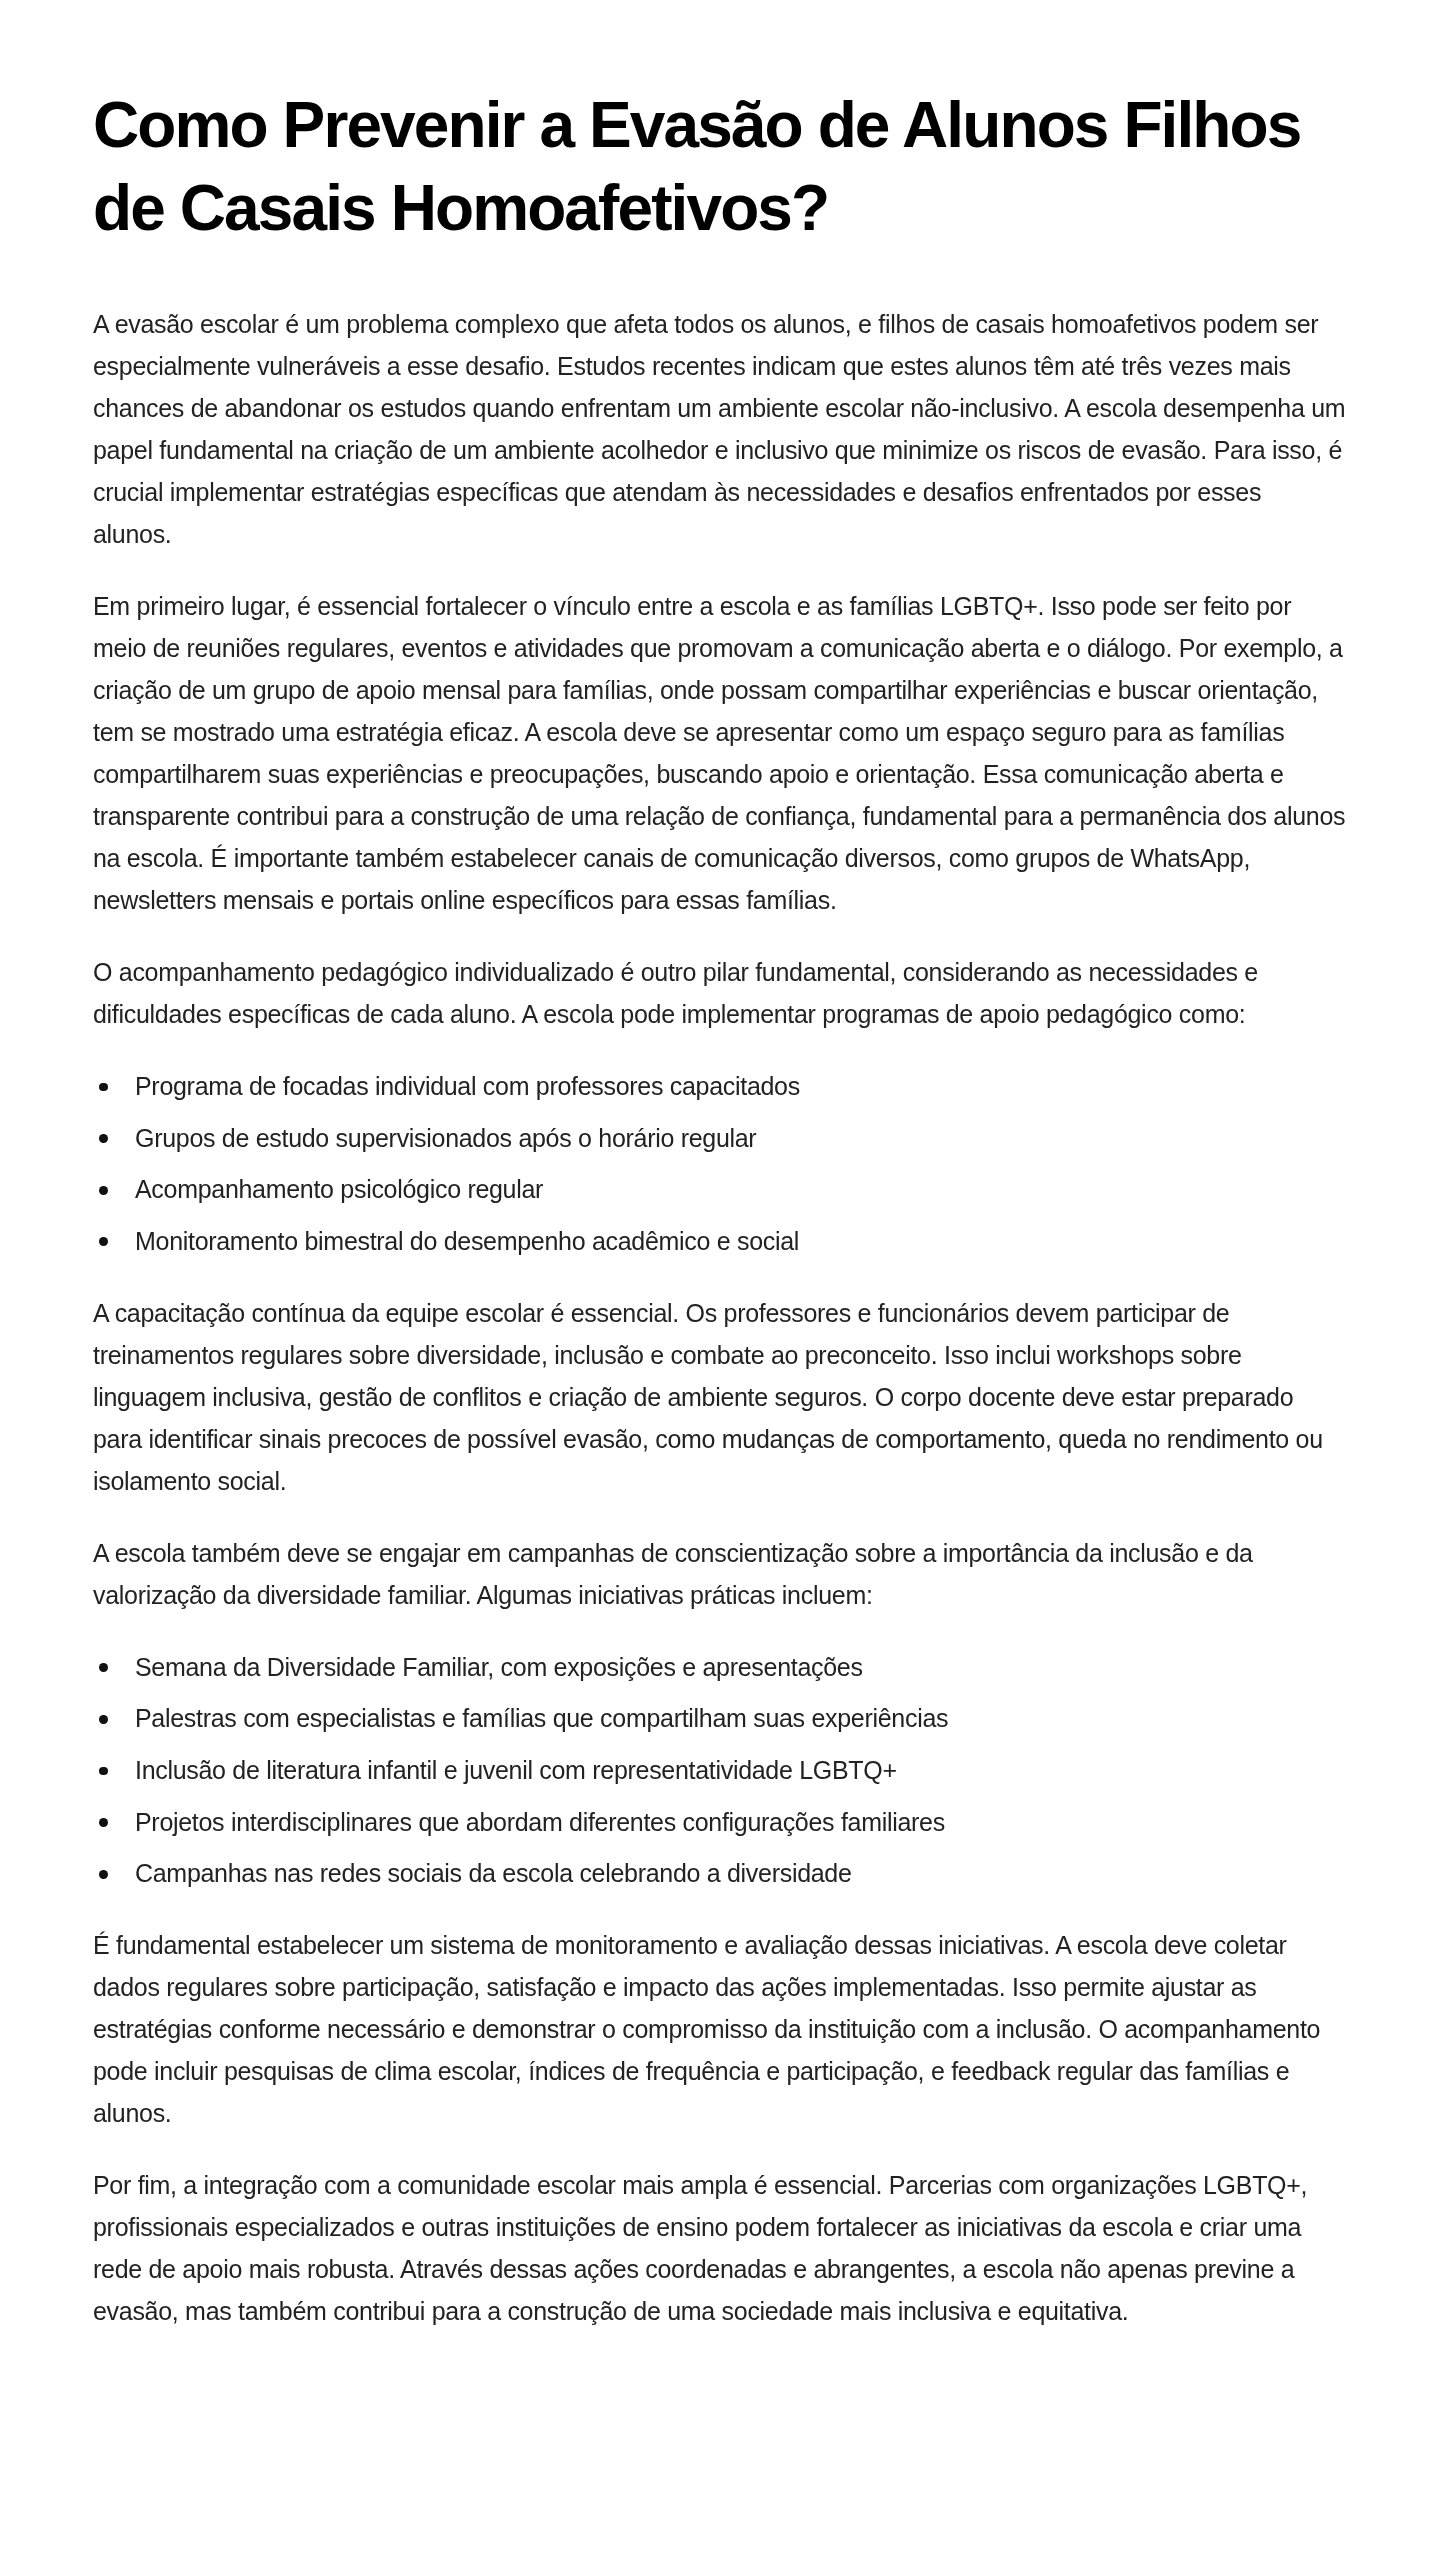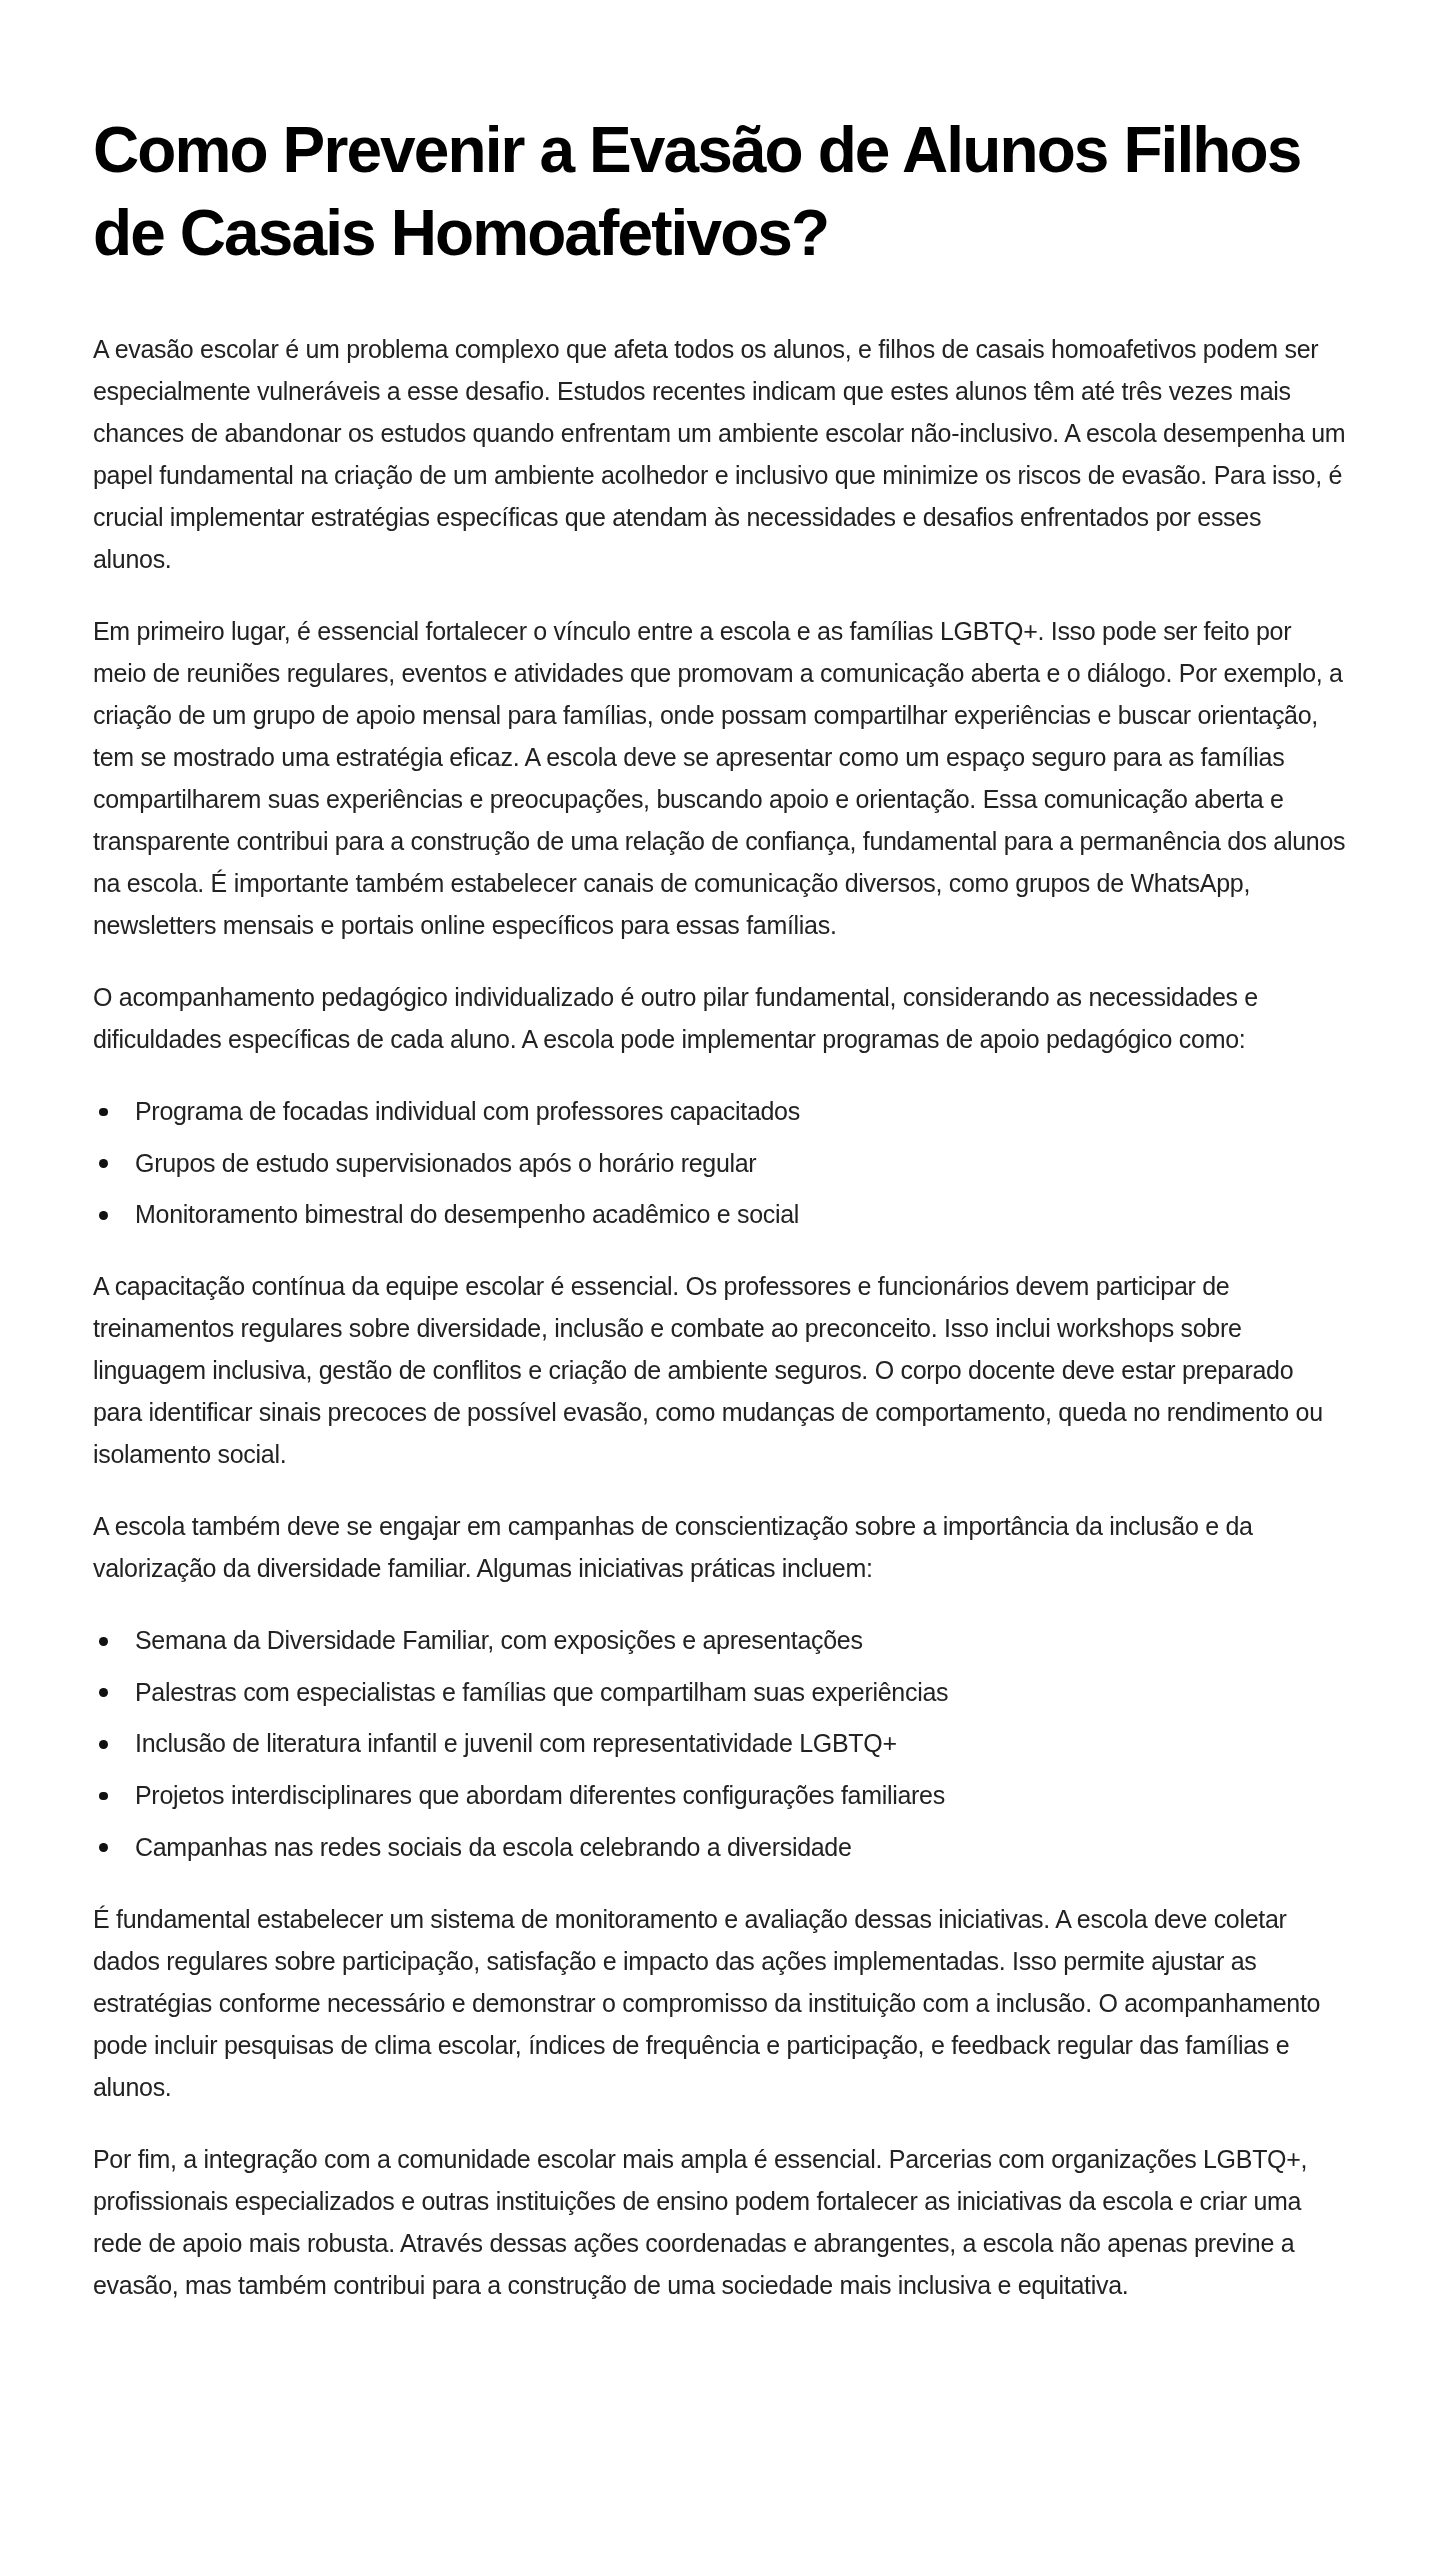--- a/index.html
+++ b/index.html
@@ -9,21 +9,21 @@
     }
     body {
       width: 1439px;
       min-height: 2576px;
       font-family: "Liberation Sans", "DejaVu Sans", sans-serif;
       color: #222222;
     }
     .article {
       box-sizing: border-box;
       width: 1439px;
-      padding: 109px 93px 48px 93px;
+      padding: 84px 93px 48px 93px;
     }
     .title {
       font-family: "Liberation Sans", "DejaVu Sans", sans-serif;
       font-weight: 700;
       font-size: 64px;
       line-height: 83px;
       letter-spacing: -1.9px;
       color: #000000;
       margin: 0 0 53px 0;
       max-width: 1263px;
@@ -67,20 +67,21 @@
 
   <p class="para">A evasão escolar é um problema complexo que afeta todos os alunos, e filhos de casais homoafetivos podem ser especialmente vulneráveis a esse desafio. Estudos recentes indicam que estes alunos têm até três vezes mais chances de abandonar os estudos quando enfrentam um ambiente escolar não-inclusivo. A escola desempenha um papel fundamental na criação de um ambiente acolhedor e inclusivo que minimize os riscos de evasão. Para isso, é crucial implementar estratégias específicas que atendam às necessidades e desafios enfrentados por esses alunos.</p>
 
   <p class="para">Em primeiro lugar, é essencial fortalecer o vínculo entre a escola e as famílias LGBTQ+. Isso pode ser feito por meio de reuniões regulares, eventos e atividades que promovam a comunicação aberta e o diálogo. Por exemplo, a criação de um grupo de apoio mensal para famílias, onde possam compartilhar experiências e buscar orientação, tem se mostrado uma estratégia eficaz. A escola deve se apresentar como um espaço seguro para as famílias compartilharem suas experiências e preocupações, buscando apoio e orientação. Essa comunicação aberta e transparente contribui para a construção de uma relação de confiança, fundamental para a permanência dos alunos na escola. É importante também estabelecer canais de comunicação diversos, como grupos de WhatsApp, newsletters mensais e portais online específicos para essas famílias.</p>
 
   <p class="para">O acompanhamento pedagógico individualizado é outro pilar fundamental, considerando as necessidades e dificuldades específicas de cada aluno. A escola pode implementar programas de apoio pedagógico como:</p>
 
   <ul class="list">
     <li class="list-item"><span class="bullet"></span><span>Programa de focadas individual com professores capacitados</span></li>
     <li class="list-item"><span class="bullet"></span><span>Grupos de estudo supervisionados após o horário regular</span></li>
+    <li class="list-item"><span class="bullet"></span><span>Acompanhamento psicológico regular</span></li>
     <li class="list-item"><span class="bullet"></span><span>Monitoramento bimestral do desempenho acadêmico e social</span></li>
   </ul>
 
   <p class="para">A capacitação contínua da equipe escolar é essencial. Os professores e funcionários devem participar de treinamentos regulares sobre diversidade, inclusão e combate ao preconceito. Isso inclui workshops sobre linguagem inclusiva, gestão de conflitos e criação de ambiente seguros. O corpo docente deve estar preparado para identificar sinais precoces de possível evasão, como mudanças de comportamento, queda no rendimento ou isolamento social.</p>
 
   <p class="para">A escola também deve se engajar em campanhas de conscientização sobre a importância da inclusão e da valorização da diversidade familiar. Algumas iniciativas práticas incluem:</p>
 
   <ul class="list">
     <li class="list-item"><span class="bullet"></span><span>Semana da Diversidade Familiar, com exposições e apresentações</span></li>
     <li class="list-item"><span class="bullet"></span><span>Palestras com especialistas e famílias que compartilham suas experiências</span></li>

